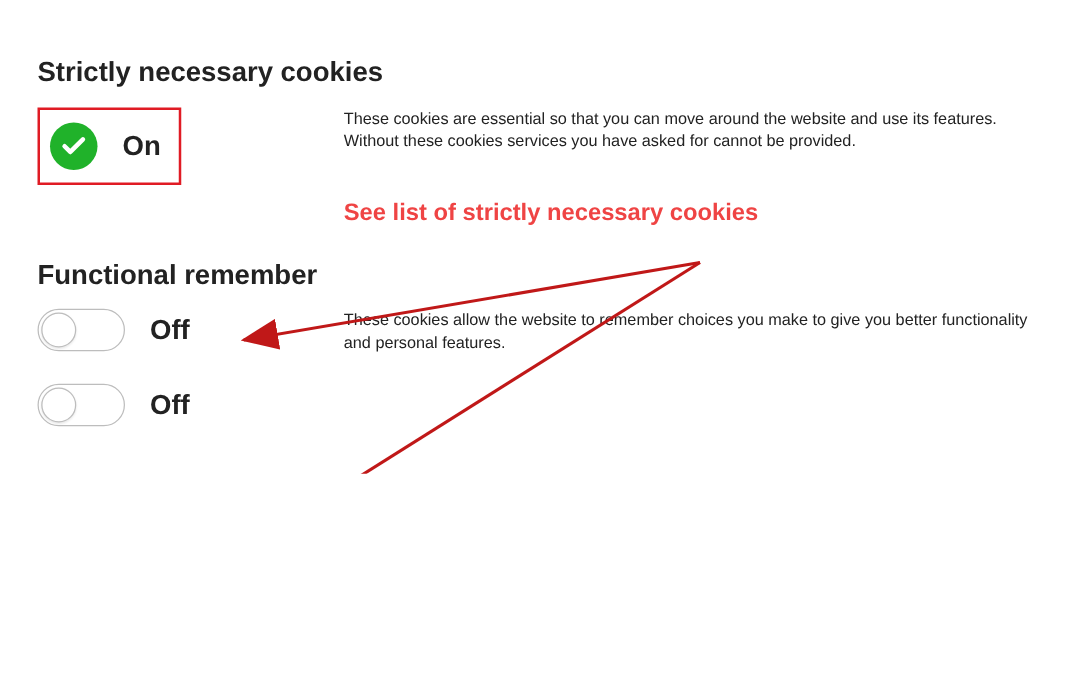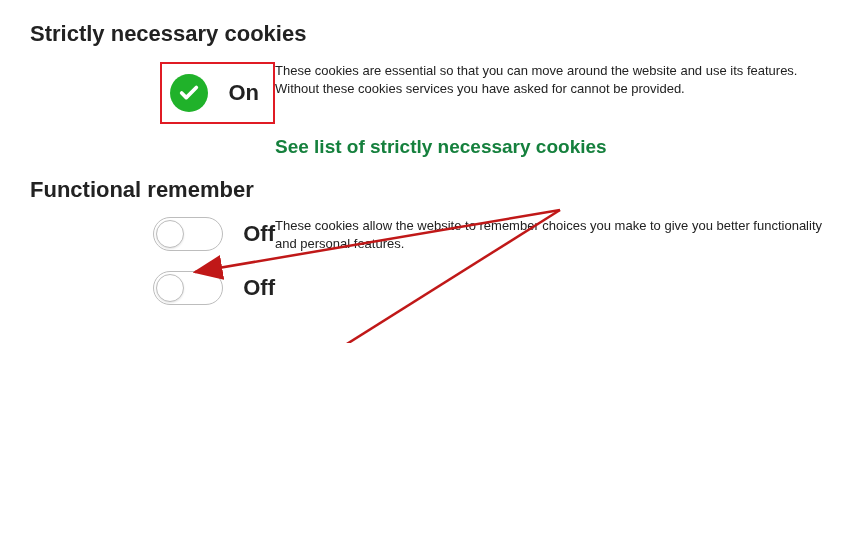--- a/index.html
+++ b/index.html
@@ -4,52 +4,51 @@
 <style>
   * { box-sizing: border-box; margin: 0; padding: 0; }
   body {
     font-family: Arial, Helvetica, sans-serif;
     background: #fff;
     width: 857px;
     padding: 20px 30px;
     color: #222;
     position: relative;
   }
-  .section { margin-bottom: 18px; }
+  .section { margin-bottom: 18px; margin-top: 24px; }
   .section-title {
     font-size: 22px;
     font-weight: bold;
     margin-bottom: 14px;
     line-height: 1.25;
   }
   .section-body {
     display: flex;
     align-items: flex-start;
   }
   .control-col {
     width: 245px;
     flex-shrink: 0;
     display: flex;
     align-items: center;
     gap: 20px;
-    justify-content: flex-end;
   }
   .control-label {
     font-size: 22px;
     font-weight: bold;
   }
   .desc-col {
     flex: 1;
     font-size: 13px;
     line-height: 1.4;
     color: #222;
   }
   .link {
     display: block;
-    color: #15803d;
+    color: #ef4444;
     font-size: 19px;
     font-weight: bold;
     margin-top: 12px;
     margin-left: 245px;
     text-decoration: none;
   }
   .highlight-box {
     border: 2px solid #e01b24;
     padding: 10px 14px 10px 8px;
     display: inline-flex;

